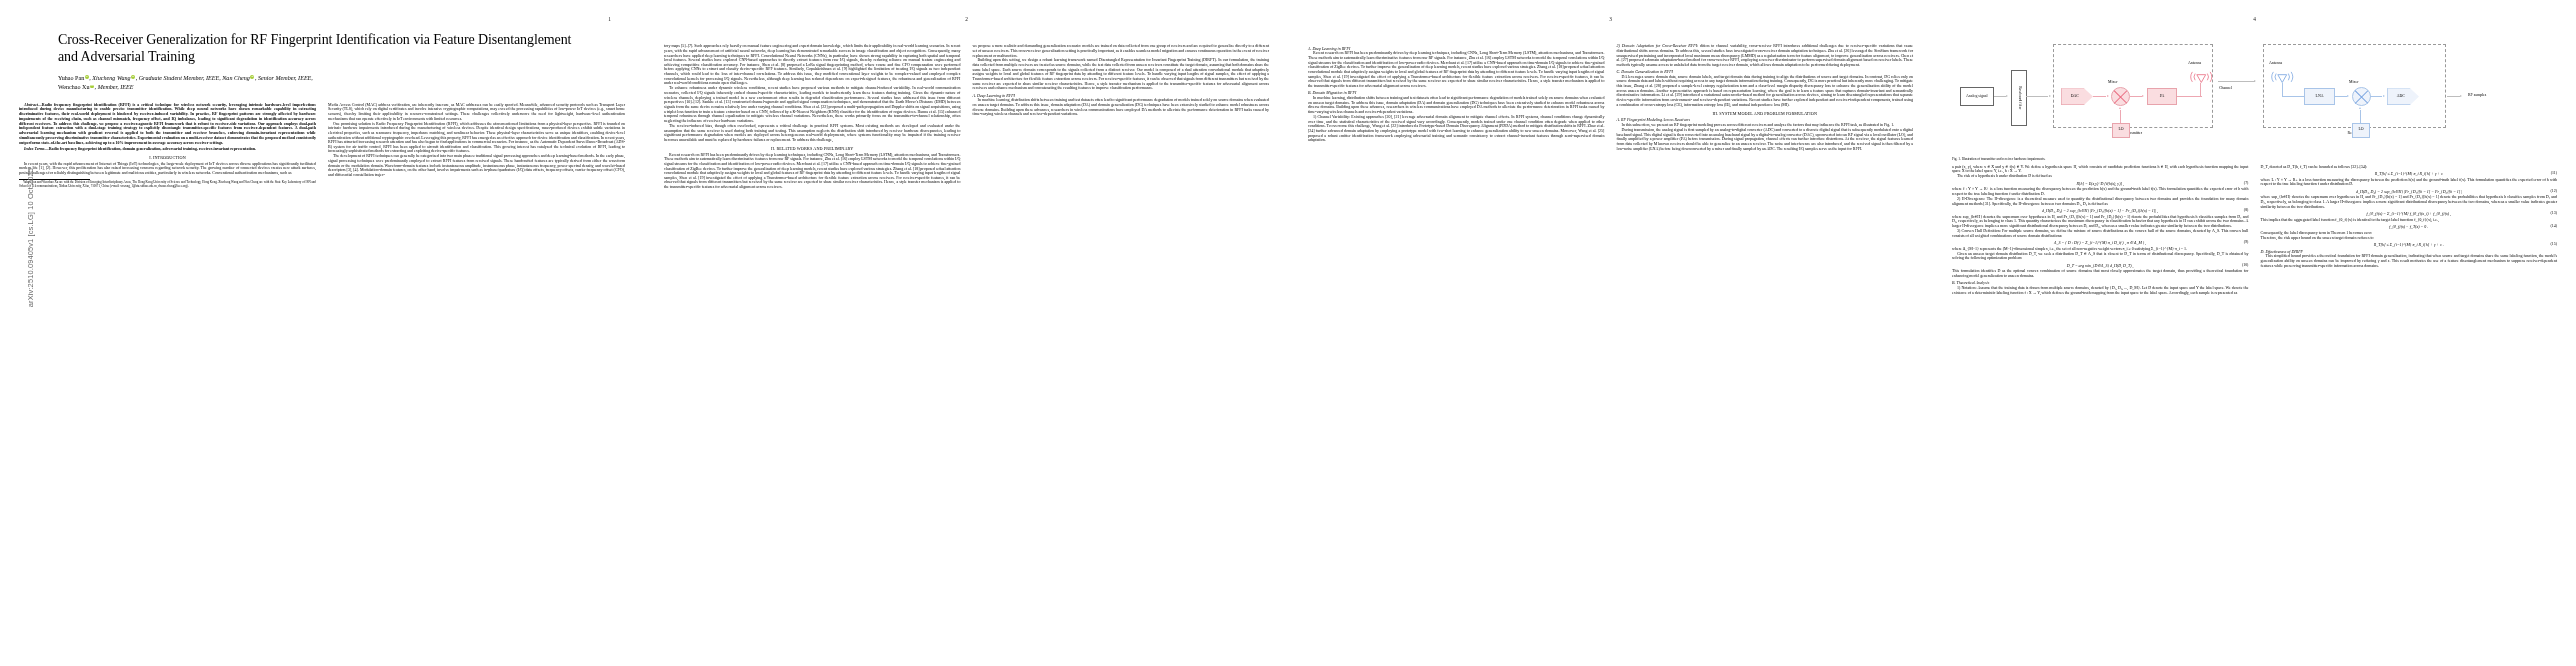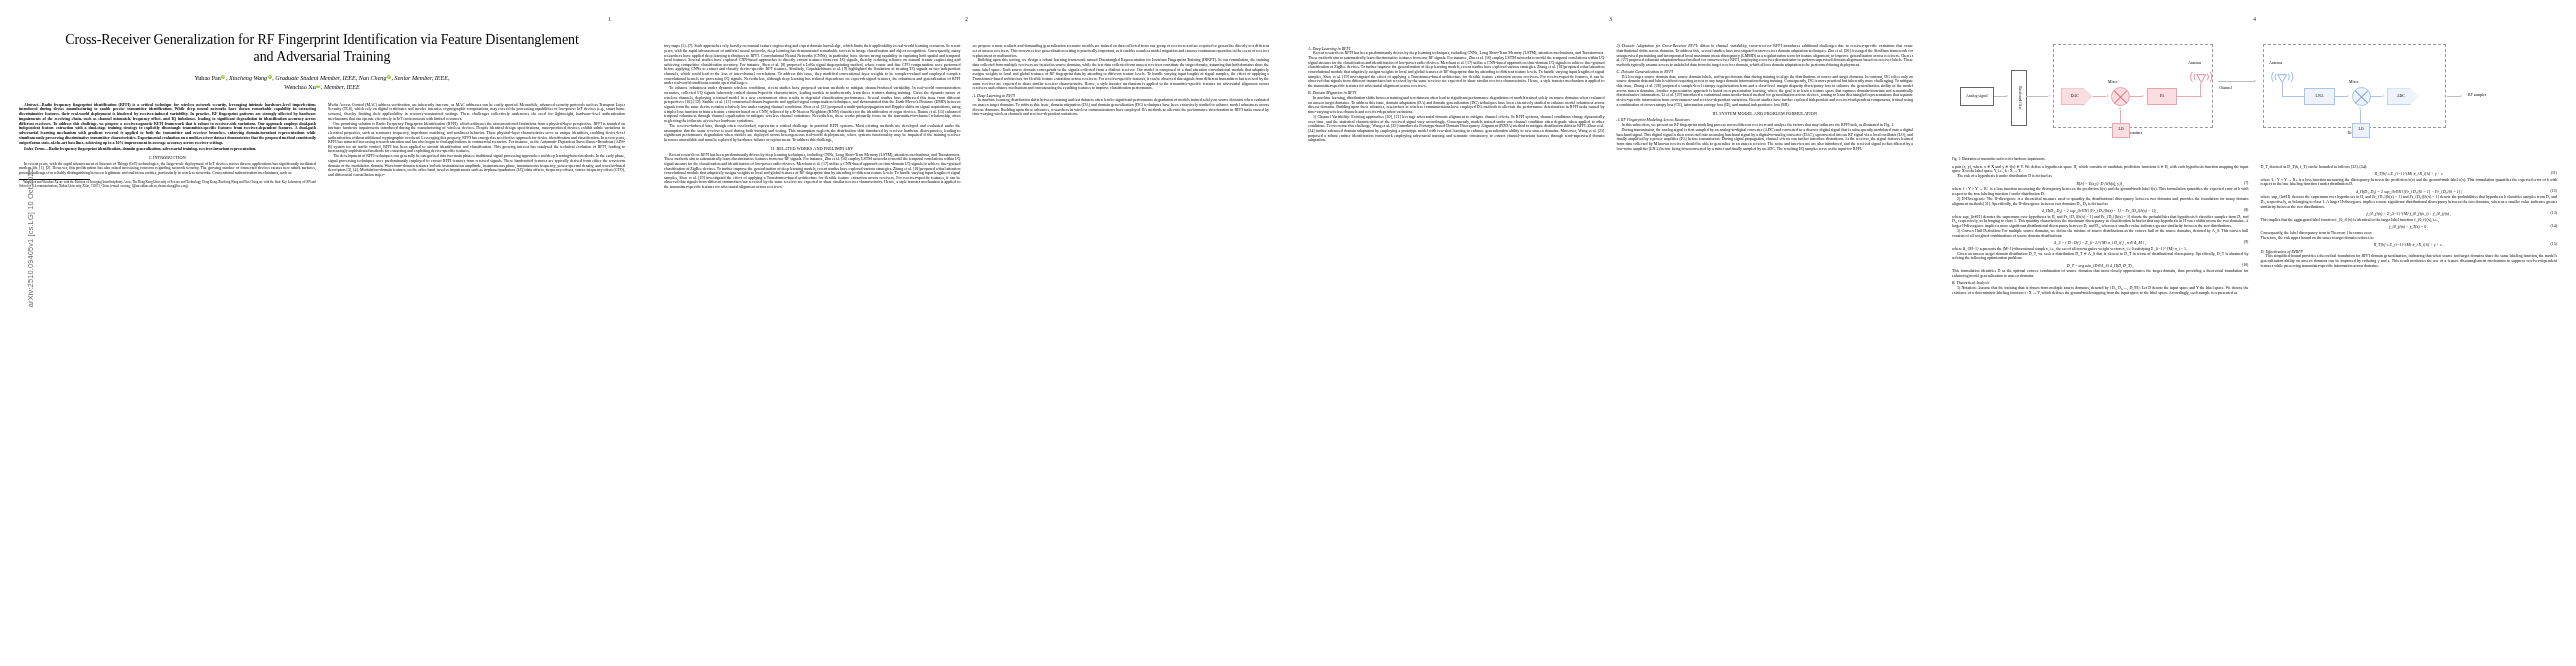--- a/index.html
+++ b/index.html
@@ -51,21 +51,20 @@
     font-size: 7.5px;
     letter-spacing: 0.1px;
     color: #6a6a6a;
     white-space: nowrap;
     text-align: center;
   }
 
   
   .title-block {
     margin: 19px 39px 0 39px;
-    text-align: center;
   }
   .paper-title {
     font-size: 14px;
     line-height: 1.22;
     font-weight: normal;
     margin: 0 0 9px 0;
     letter-spacing: -0.1px;
   }
   .authors {
     font-size: 6.1px;

